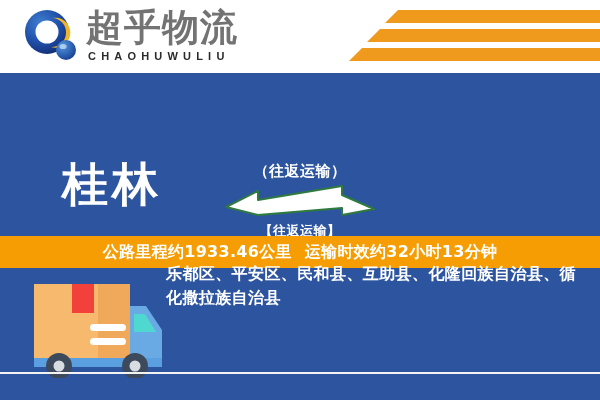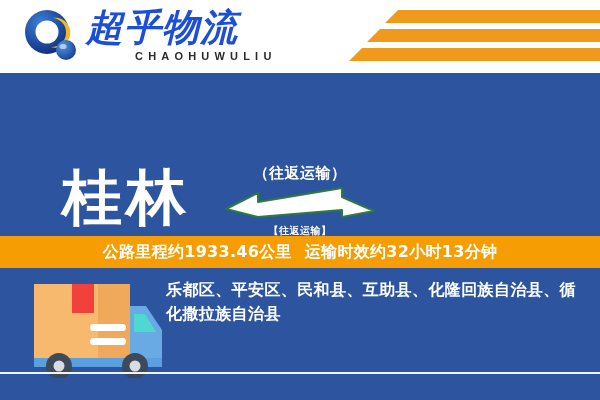--- a/index.html
+++ b/index.html
@@ -37,36 +37,34 @@
     position: absolute;
     left: 0; top: 2px;
     width: 58px; height: 58px;
   }
   .logo-text-cn {
     position: absolute;
     left: 64px; top: 1px;
     font-family: "DejaVu Sans", "Liberation Sans", sans-serif;
     font-size: 37px;
     font-weight: bold;
-    color: #1d4ed8;
+    color: #737373;
     letter-spacing: 1px;
     white-space: nowrap;
     line-height: 42px;
-    font-style: italic;
   }
   .logo-text-en {
     position: absolute;
     left: 66px; top: 44px;
     font-family: "Liberation Sans", sans-serif;
     font-size: 11px;
     font-weight: bold;
     color: #2b2b2b;
     letter-spacing: 5.2px;
     white-space: nowrap;
-    margin-left: 47px;
   }
 
   
   .stripes {
     position: absolute;
     left: 330px; top: 8px;
     width: 270px; height: 60px;
   }
   .stripe {
     position: absolute;
@@ -80,23 +78,23 @@
 
   
   .route {
     position: absolute;
     left: 0; top: 73px;
     width: 600px; height: 163px;
     background: #2d559f;
   }
   .city {
     position: absolute;
-    top: 124px;
-    font-family: "DejaVu Sans", "Liberation Sans", sans-serif;
-    font-size: 60px;
+    top: 111px;
+    font-family: "DejaVu Sans", "Liberation Sans", sans-serif;
+    font-size: 46px;
     font-weight: bold;
     color: #ffffff;
     letter-spacing: 4px;
     line-height: 46px;
     white-space: nowrap;
     transform: translateY(-50%);
   }
   .city.origin { left: 62px; }
   .city.dest   { right: 62px; }
 
@@ -116,21 +114,21 @@
     letter-spacing: 0.5px;
     white-space: nowrap;
     margin-bottom: 3px;
   }
   .arrow-svg {
     display: block;
     margin: 0 auto;
   }
   .arrow-bottom-label {
     font-family: "DejaVu Sans", "Liberation Sans", sans-serif;
-    font-size: 10px;
+    font-size: 13px;
     font-weight: bold;
     color: #ffffff;
     letter-spacing: 0.5px;
     white-space: nowrap;
     margin-top: 4px;
   }
 
   
   .infobar {
     position: absolute;
@@ -160,21 +158,21 @@
     background: #2d559f;
   }
   .truck {
     position: absolute;
     left: 28px; top: 278px;
     width: 138px; height: 100px;
   }
   .dest-list {
     position: absolute;
     left: 166px;
-    top: 278px;
+    top: 262px;
     width: 418px;
     font-family: "DejaVu Sans", "Liberation Sans", sans-serif;
     font-size: 16px;
     font-weight: bold;
     color: #ffffff;
     line-height: 24px;
     letter-spacing: 0.4px;
   }
   .divider {
     position: absolute;

